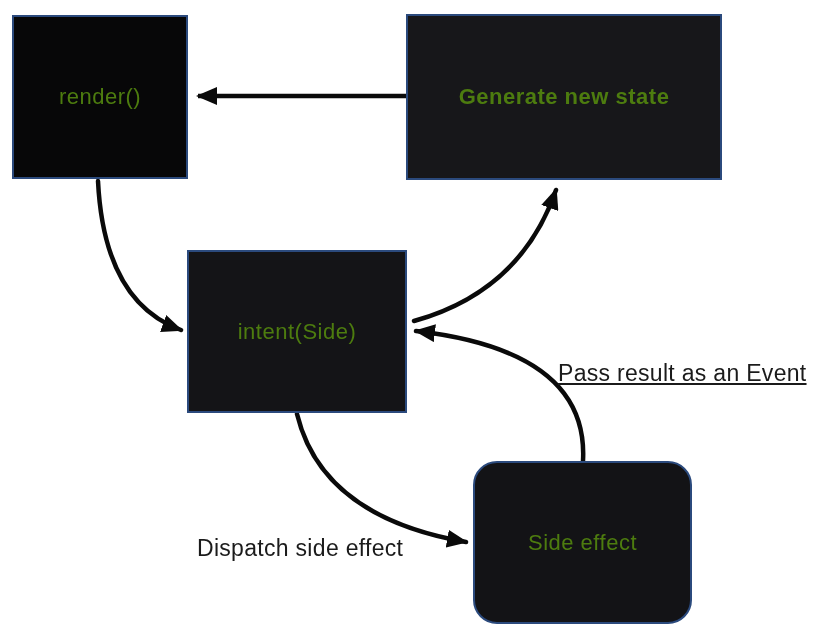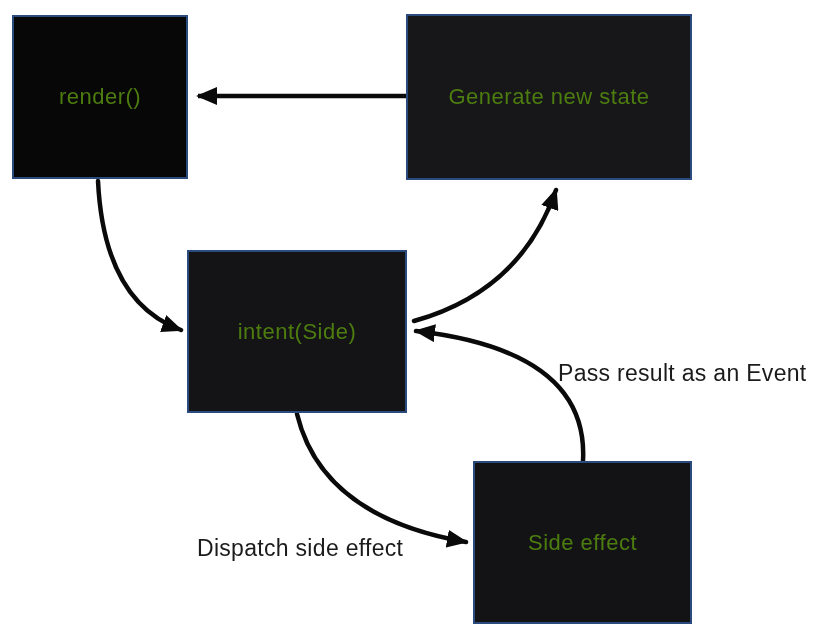--- a/index.html
+++ b/index.html
@@ -34,42 +34,44 @@
     letter-spacing: 0.5px;
     white-space: nowrap;
   }
   .node-render {
     left: 12px; top: 15px;
     width: 176px; height: 164px;
     background: #070708;
   }
   .node-generate {
     left: 406px; top: 14px;
-    width: 286px; height: 166px;
+    width: 316px; height: 166px;
     background: #17171a;
+    font-weight: bold;
   }
   .node-intent {
     left: 187px; top: 250px;
     width: 220px; height: 163px;
     background: #141417;
   }
   .node-side-effect {
     left: 473px; top: 461px;
     width: 219px; height: 163px;
     background: #131316;
+    border-radius: 24px;
   }
   .edge-label {
     position: absolute;
     color: #1b1b1b;
     font-size: 23px;
     letter-spacing: 0.3px;
     white-space: nowrap;
   }
   .label-pass-result {
-    left: 558px; top: 360px;
+    left: 558px; top: 360px; text-decoration: underline;
   }
   .label-dispatch {
     left: 197px; top: 535px; text-align: right;
   }
 </style>
 </head>
 <body>
 
 <div class="canvas">
 

